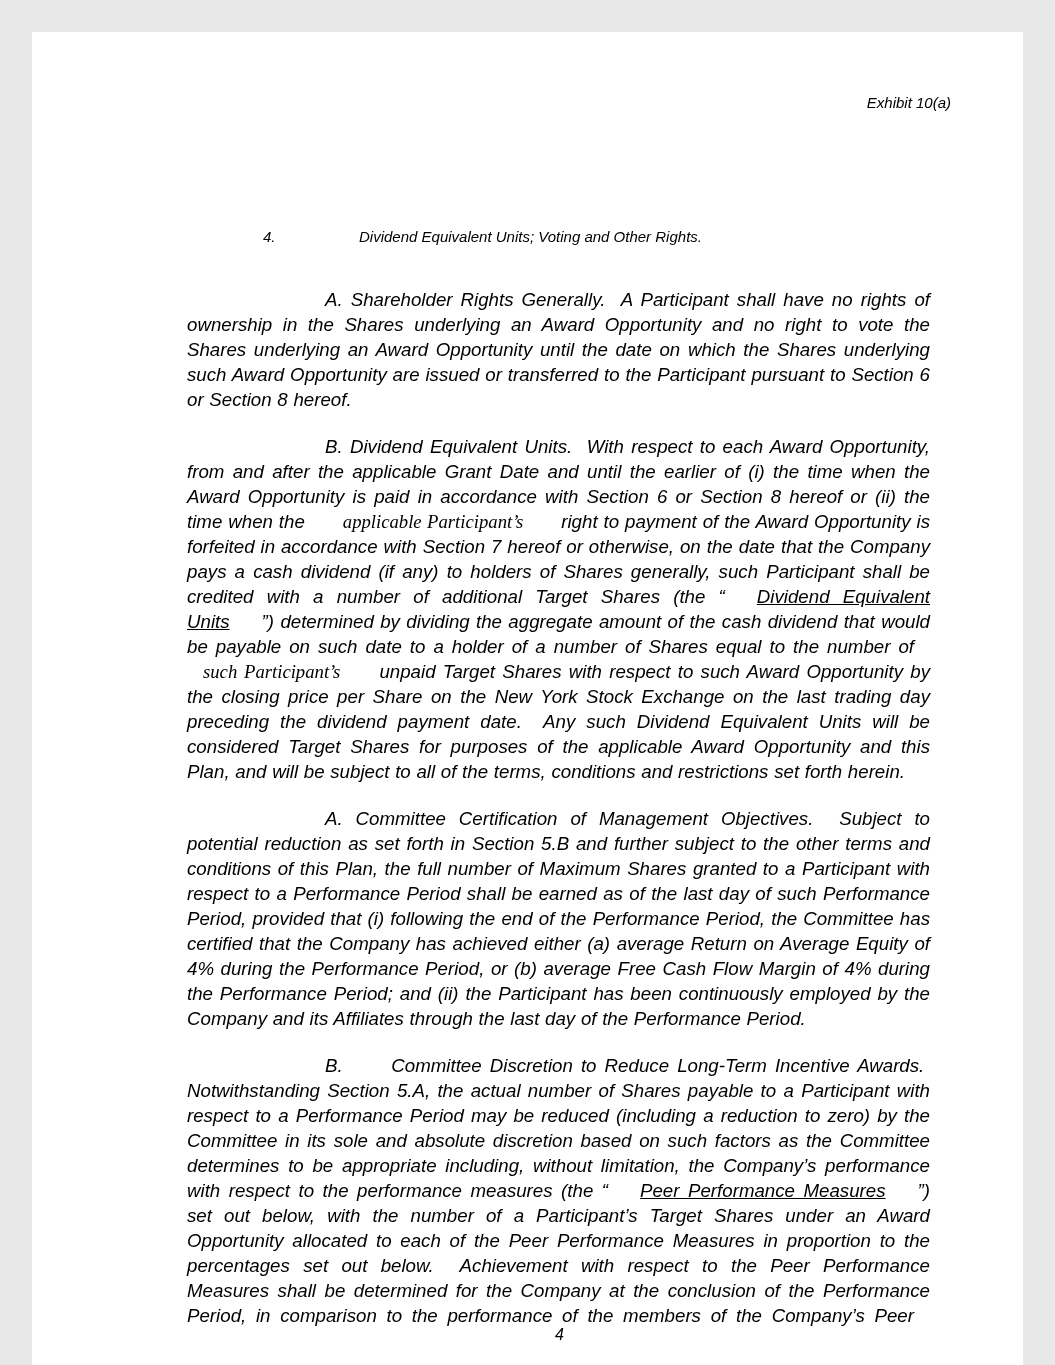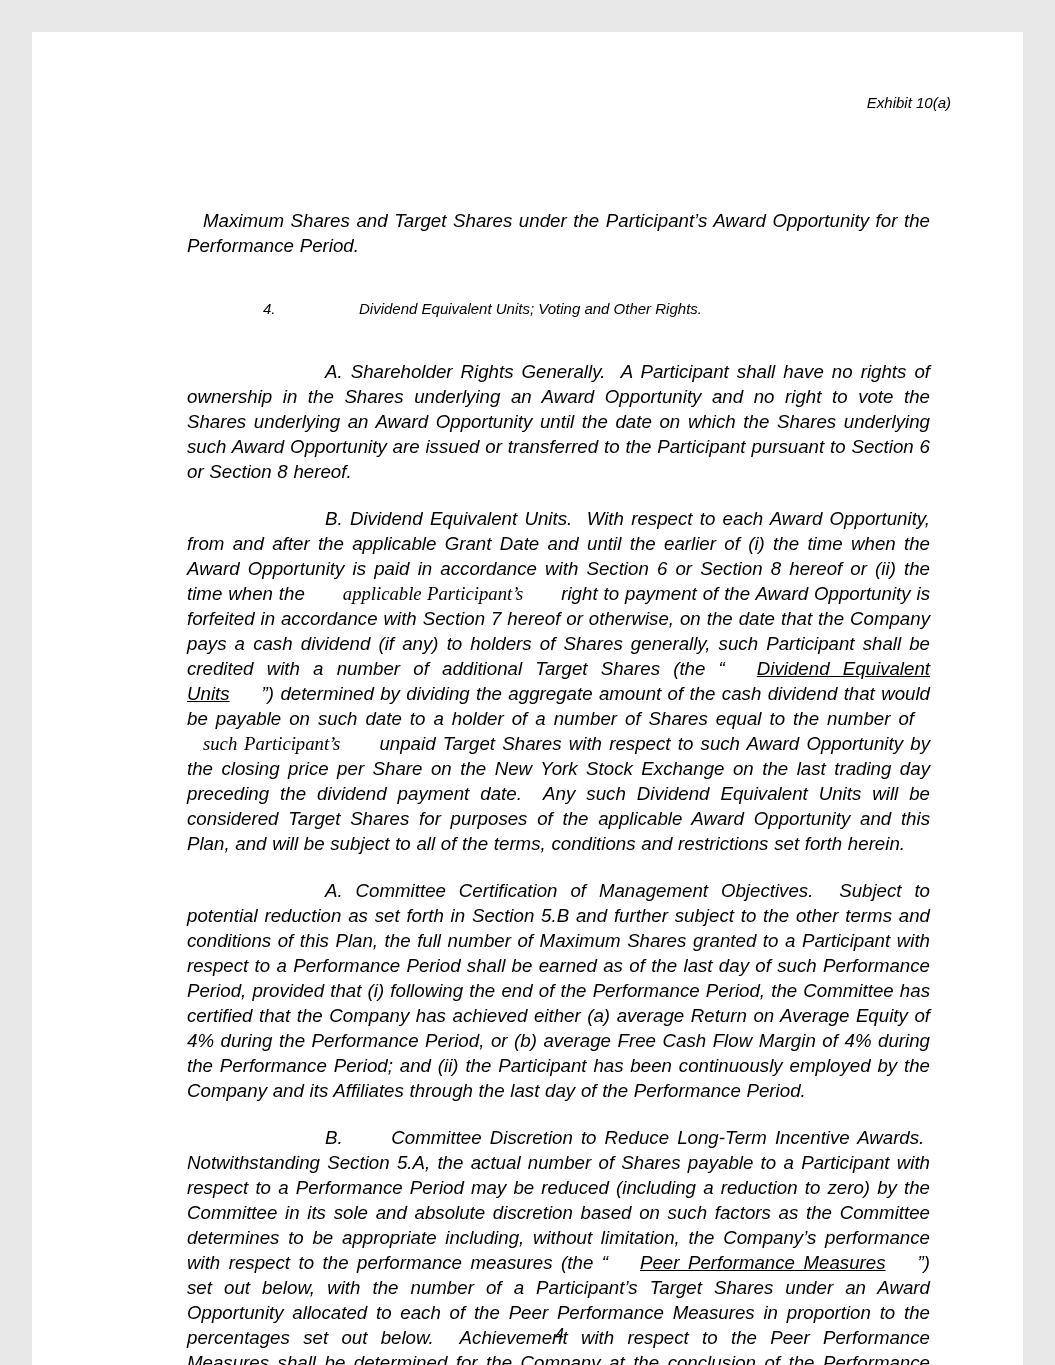--- a/index.html
+++ b/index.html
@@ -53,21 +53,20 @@
 </style>
 </head>
 <body>
 
 <div class="page">
 
   <div class="exhibit-header">Exhibit 10(a)</div>
 
   <main class="content">
 
-    <p class="para"><span>Maximum Shares and Target Shares under the Participant’s Award Opportunity for the Performance Period.</span></p>
 
     <h2 class="heading"><span class="num">4.</span><span>Dividend Equivalent Units; Voting and Other Rights.</span></h2>
 
     <p class="para indent"><span>A. Shareholder Rights Generally.&nbsp; A Participant shall have no rights of ownership in the Shares underlying an Award Opportunity and no right to vote the Shares underlying an Award Opportunity until the date on which the Shares underlying such Award Opportunity are issued or transferred to the Participant pursuant to Section 6 or Section 8 hereof.</span></p>
 
     <p class="para indent"><span>B. Dividend Equivalent Units.&nbsp; With respect to each Award Opportunity, from and after the applicable Grant Date and until the earlier of (i) the time when the Award Opportunity is paid in accordance with Section 6 or Section 8 hereof or (ii) the time when the </span><span class="serif">applicable Participant’s</span><span> right to payment of the Award Opportunity is forfeited in accordance with Section 7 hereof or otherwise, on the date that the Company pays a cash dividend (if any) to holders of Shares generally, such Participant shall be credited with a number of additional Target Shares (the “</span><span class="uline">Dividend Equivalent Units</span><span>”) determined by dividing the aggregate amount of the cash dividend that would be payable on such date to a holder of a number of Shares equal to the number of </span><span class="serif">such Participant’s</span><span> unpaid Target Shares with respect to such Award Opportunity by the closing price per Share on the New York Stock Exchange on the last trading day preceding the dividend payment date.&nbsp; Any such Dividend Equivalent Units will be considered Target Shares for purposes of the applicable Award Opportunity and this Plan, and will be subject to all of the terms, conditions and restrictions set forth herein.</span></p>
 
 
     <p class="para indent"><span>A. Committee Certification of Management Objectives.&nbsp; Subject to potential reduction as set forth in Section 5.B and further subject to the other terms and conditions of this Plan, the full number of Maximum Shares granted to a Participant with respect to a Performance Period shall be earned as of the last day of such Performance Period, provided that (i) following the end of the Performance Period, the Committee has certified that the Company has achieved either (a) average Return on Average Equity of 4% during the Performance Period, or (b) average Free Cash Flow Margin of 4% during the Performance Period; and (ii) the Participant has been continuously employed by the Company and its Affiliates through the last day of the Performance Period.</span></p>
 

